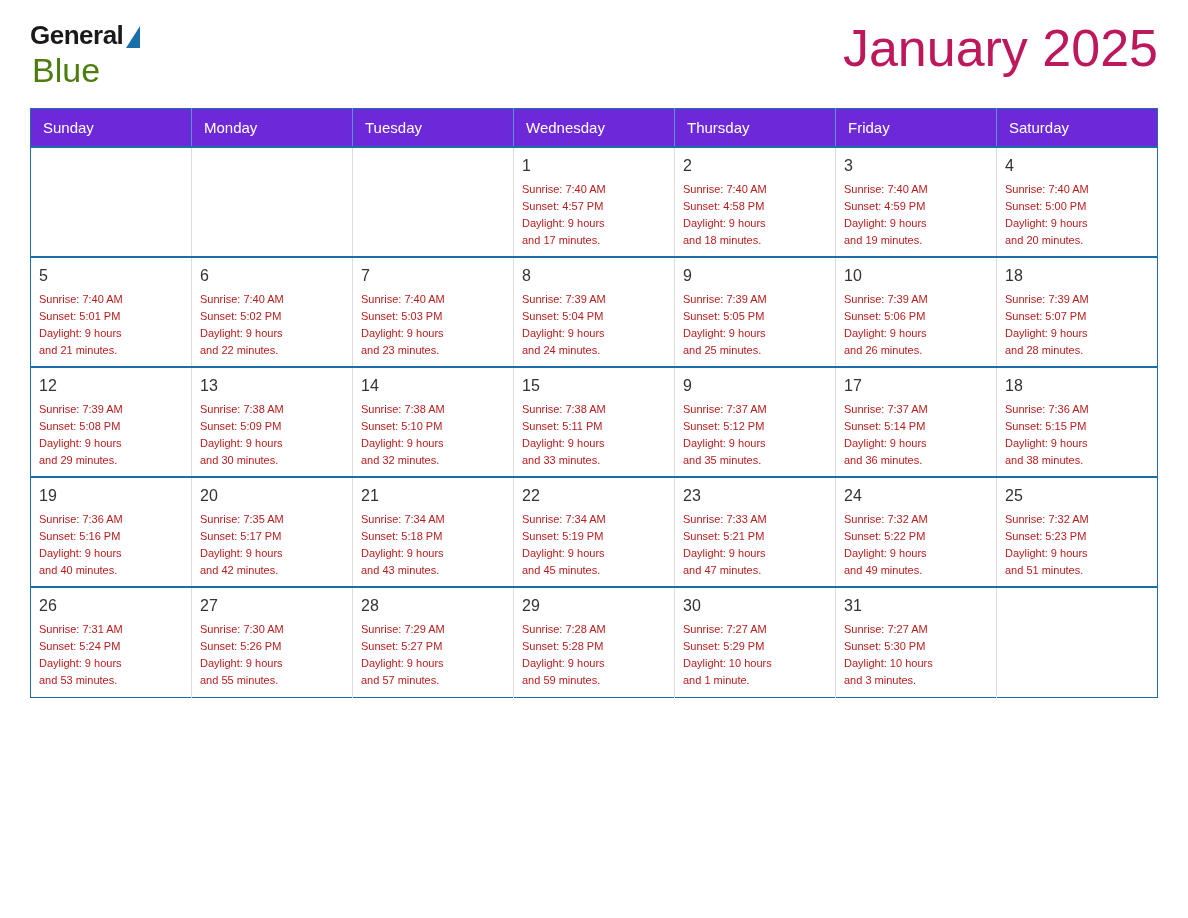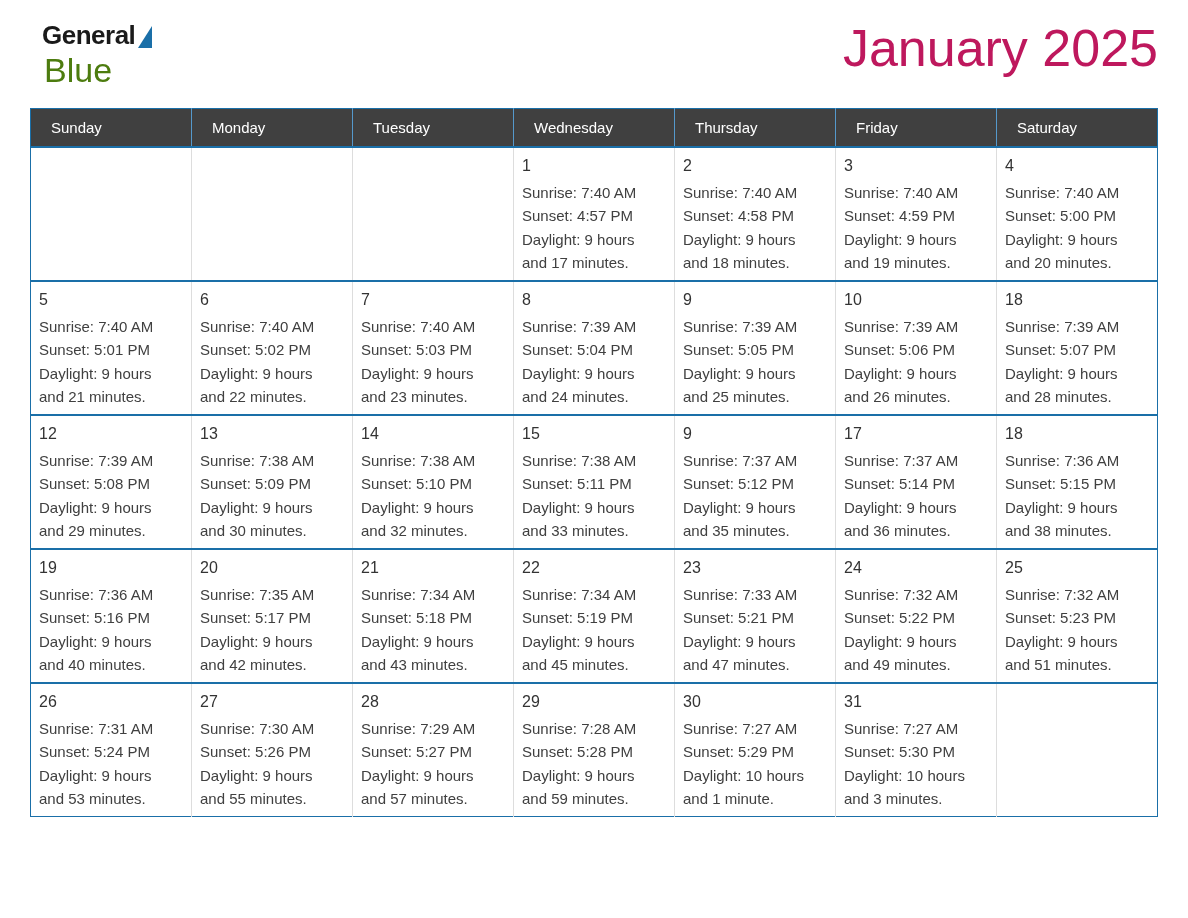--- a/index.html
+++ b/index.html
@@ -14,21 +14,20 @@
     .header {
       display: flex;
       justify-content: space-between;
       align-items: flex-start;
       margin-bottom: 18px;
     }
     .logo {
       display: flex;
       flex-direction: column;
       align-items: flex-start;
-      margin-left: 12px;
     }
     .logo-top {
       display: flex;
       align-items: center;
     }
     .logo-general {
       font-size: 26px;
       font-weight: bold;
       color: #1a1a1a;
       letter-spacing: -0.5px;
@@ -60,25 +59,25 @@
       font-size: 20px;
       color: #555;
       margin-top: 4px;
     }
     .calendar-table {
       width: 100%;
       border-collapse: collapse;
       border: 1px solid #1a6fa8;
     }
     .calendar-table th {
-      background-color: #404040;
+      background-color: #6d28d9;
       color: #fff;
       font-size: 15px;
       font-weight: normal;
-      padding: 10px 20px;
+      padding: 10px 12px;
       text-align: left;
       border-right: 1px solid #5599cc;
     }
     .calendar-table th:last-child {
       border-right: none;
       margin-top: 11px;
     }
     .calendar-table td {
       vertical-align: top;
       border-top: 2px solid #1a6fa8;
@@ -94,22 +93,22 @@
       border-right: none;
     }
     .day-number {
       font-size: 16px;
       font-weight: normal;
       color: #333;
       display: block;
       margin-bottom: 3px;
     }
     .day-info {
-      font-size: 15px;
-      color: #404040;
+      font-size: 11px;
+      color: #b91c1c;
       line-height: 1.55;
     }
   </style>
 </head>
 <body>
 
 <div class="header">
   <div class="logo">
     <div class="logo-top">
       <span class="logo-general">General</span>

